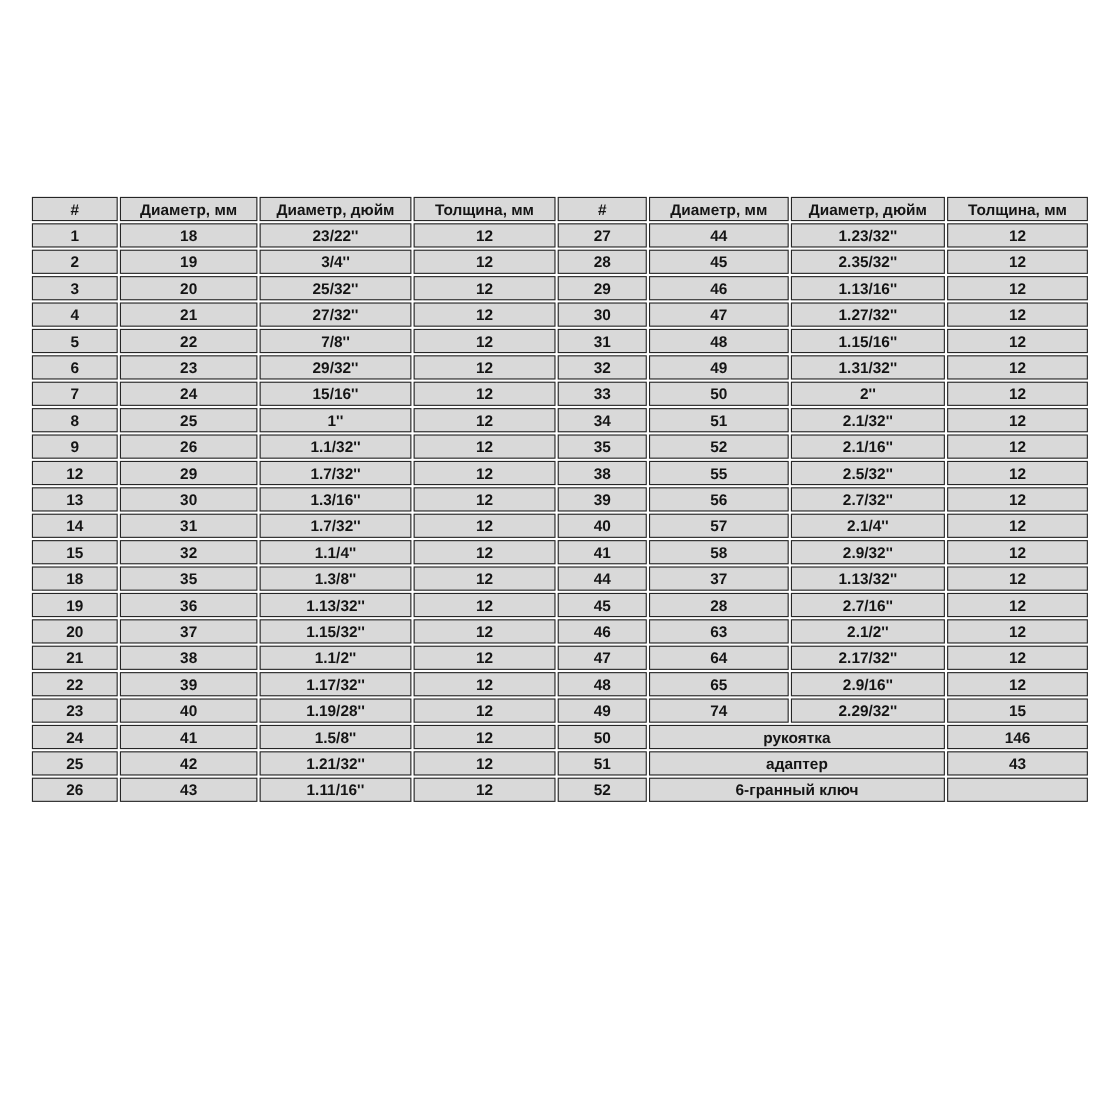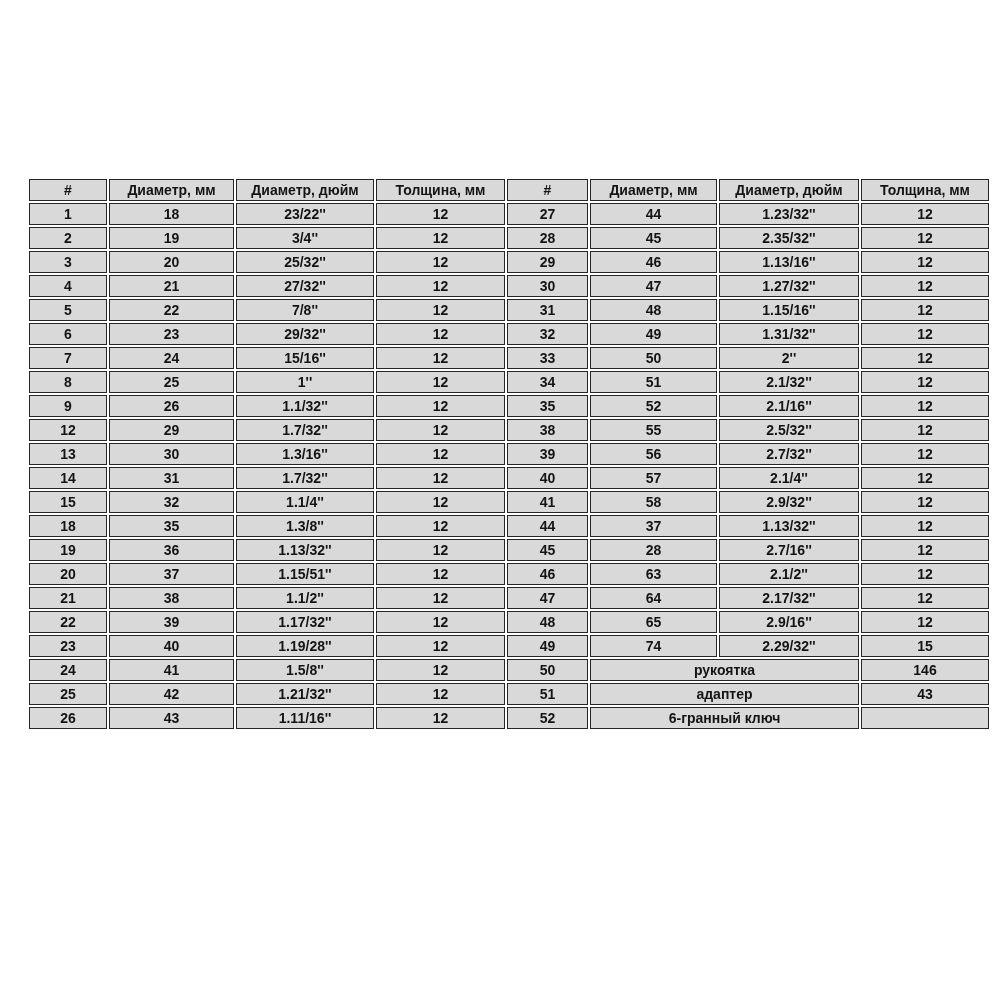--- a/index.html
+++ b/index.html
@@ -221,21 +221,21 @@
           <td>1.13/32''</td>
           <td>12</td>
           <td>45</td>
           <td>28</td>
           <td>2.7/16''</td>
           <td>12</td>
         </tr>
         <tr>
           <td>20</td>
           <td>37</td>
-          <td>1.15/51''</td>
+          <td>1.15/32''</td>
           <td>12</td>
           <td>46</td>
           <td>63</td>
           <td>2.1/2''</td>
           <td>12</td>
         </tr>
         <tr>
           <td>21</td>
           <td>38</td>
           <td>1.1/2''</td>

